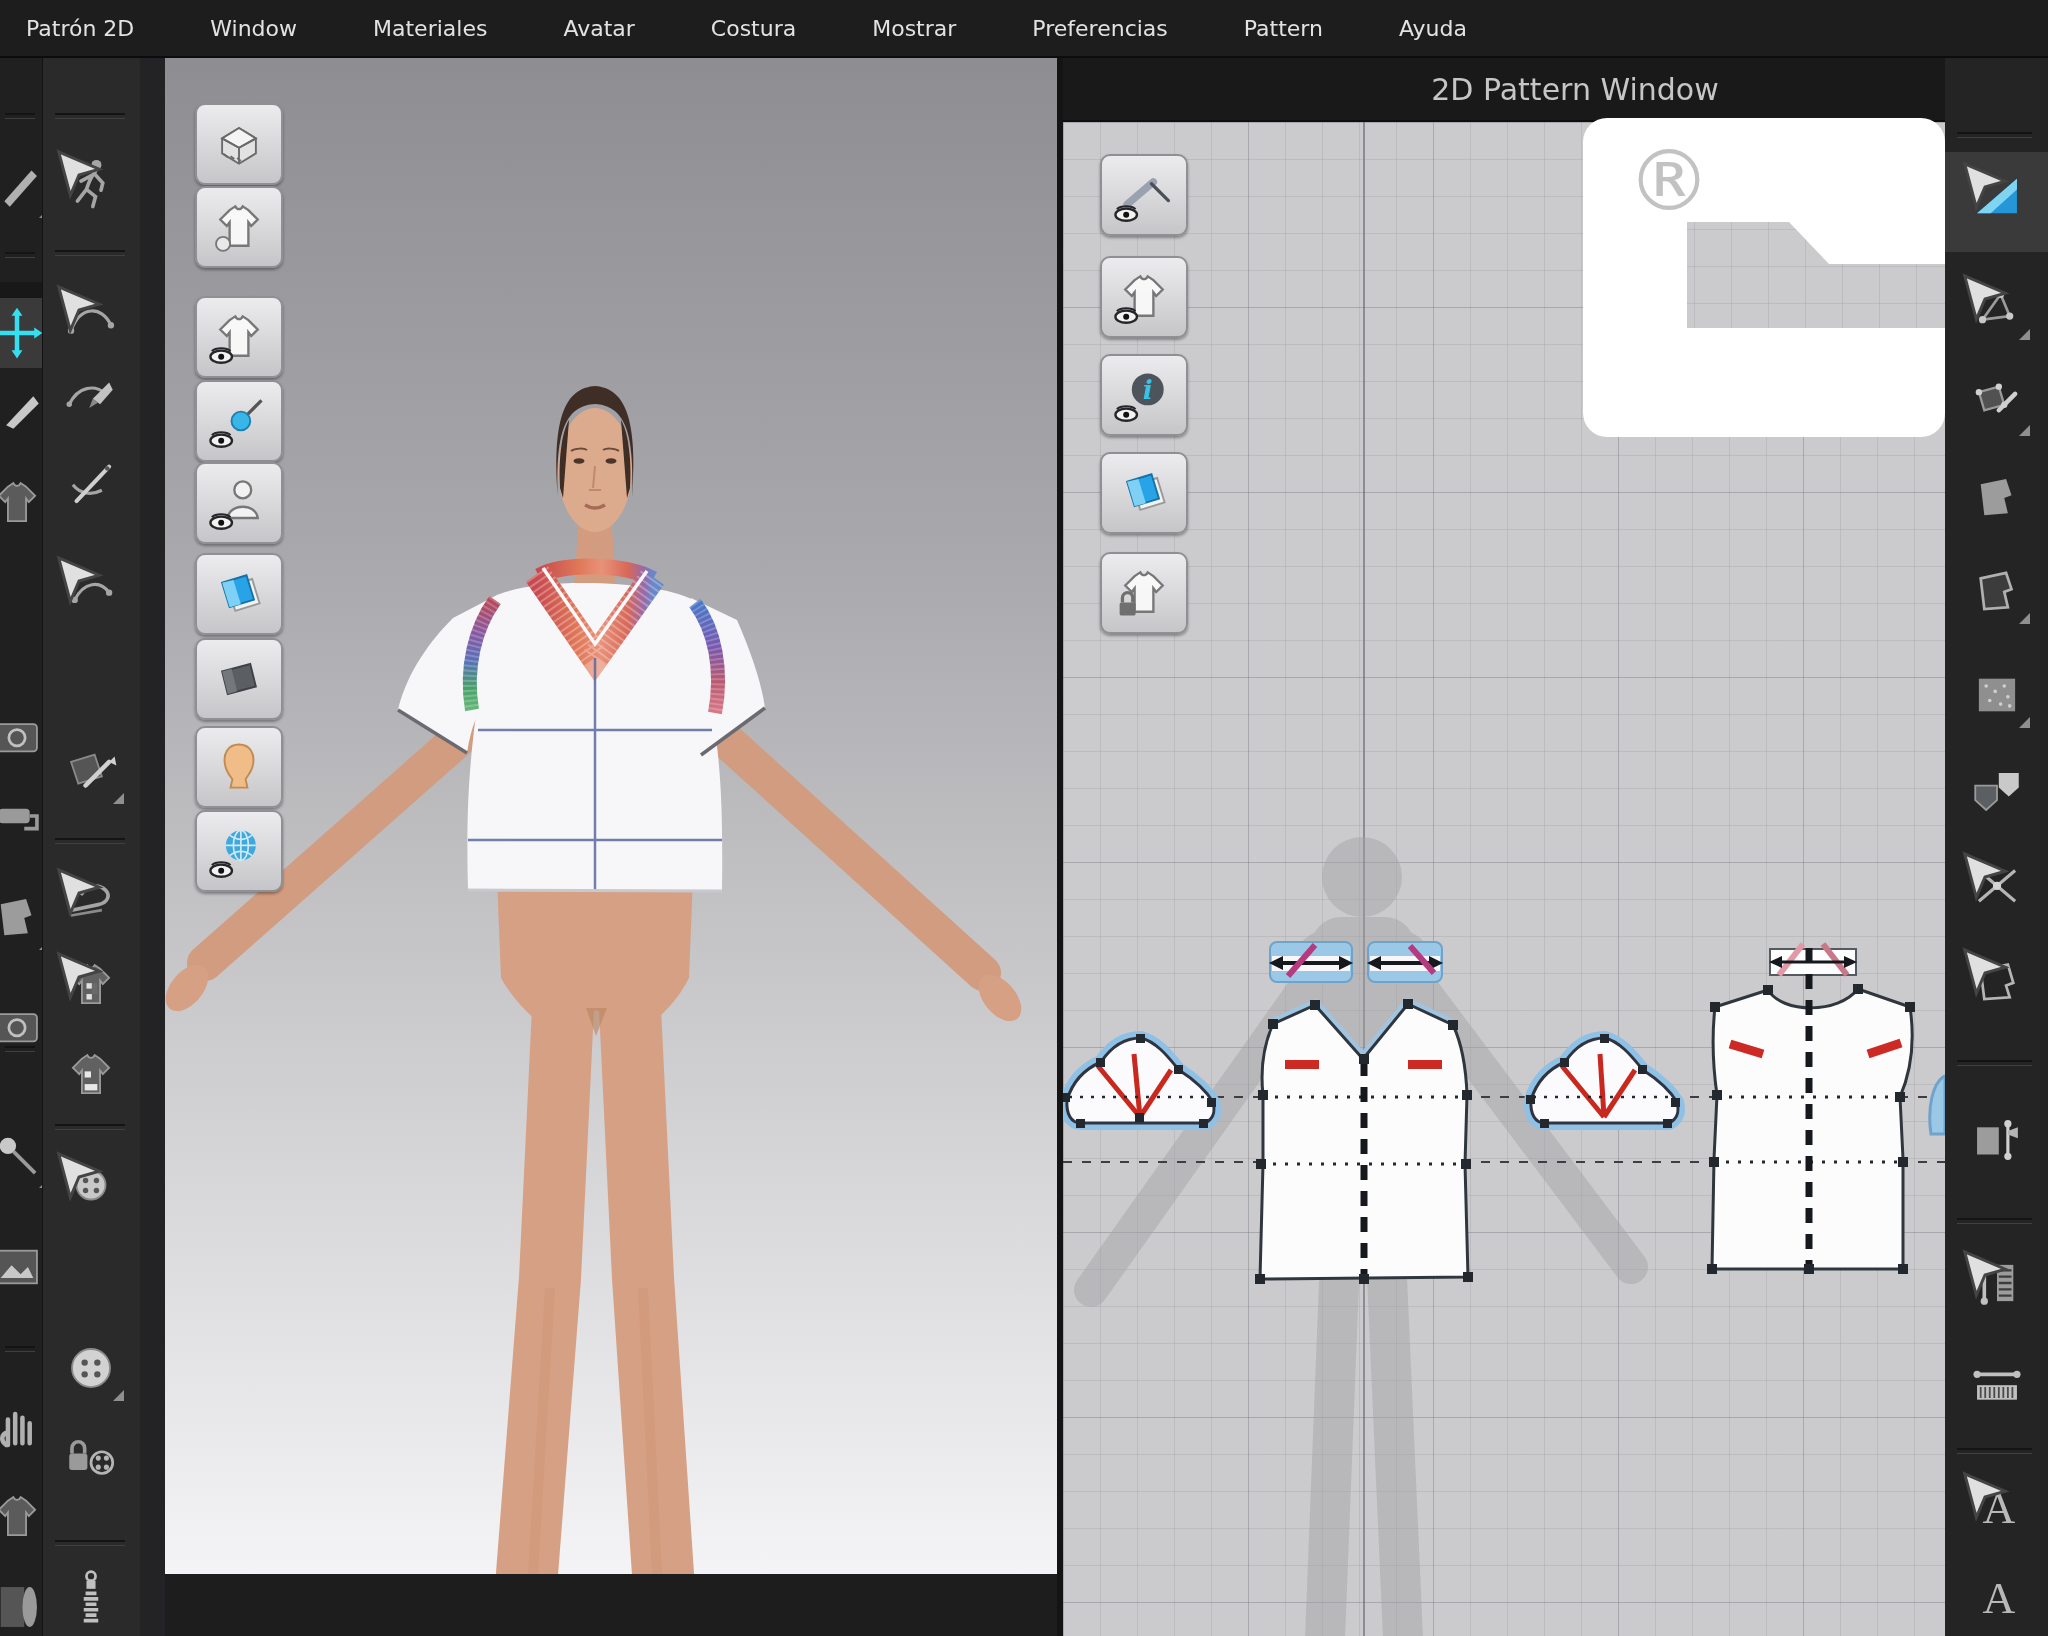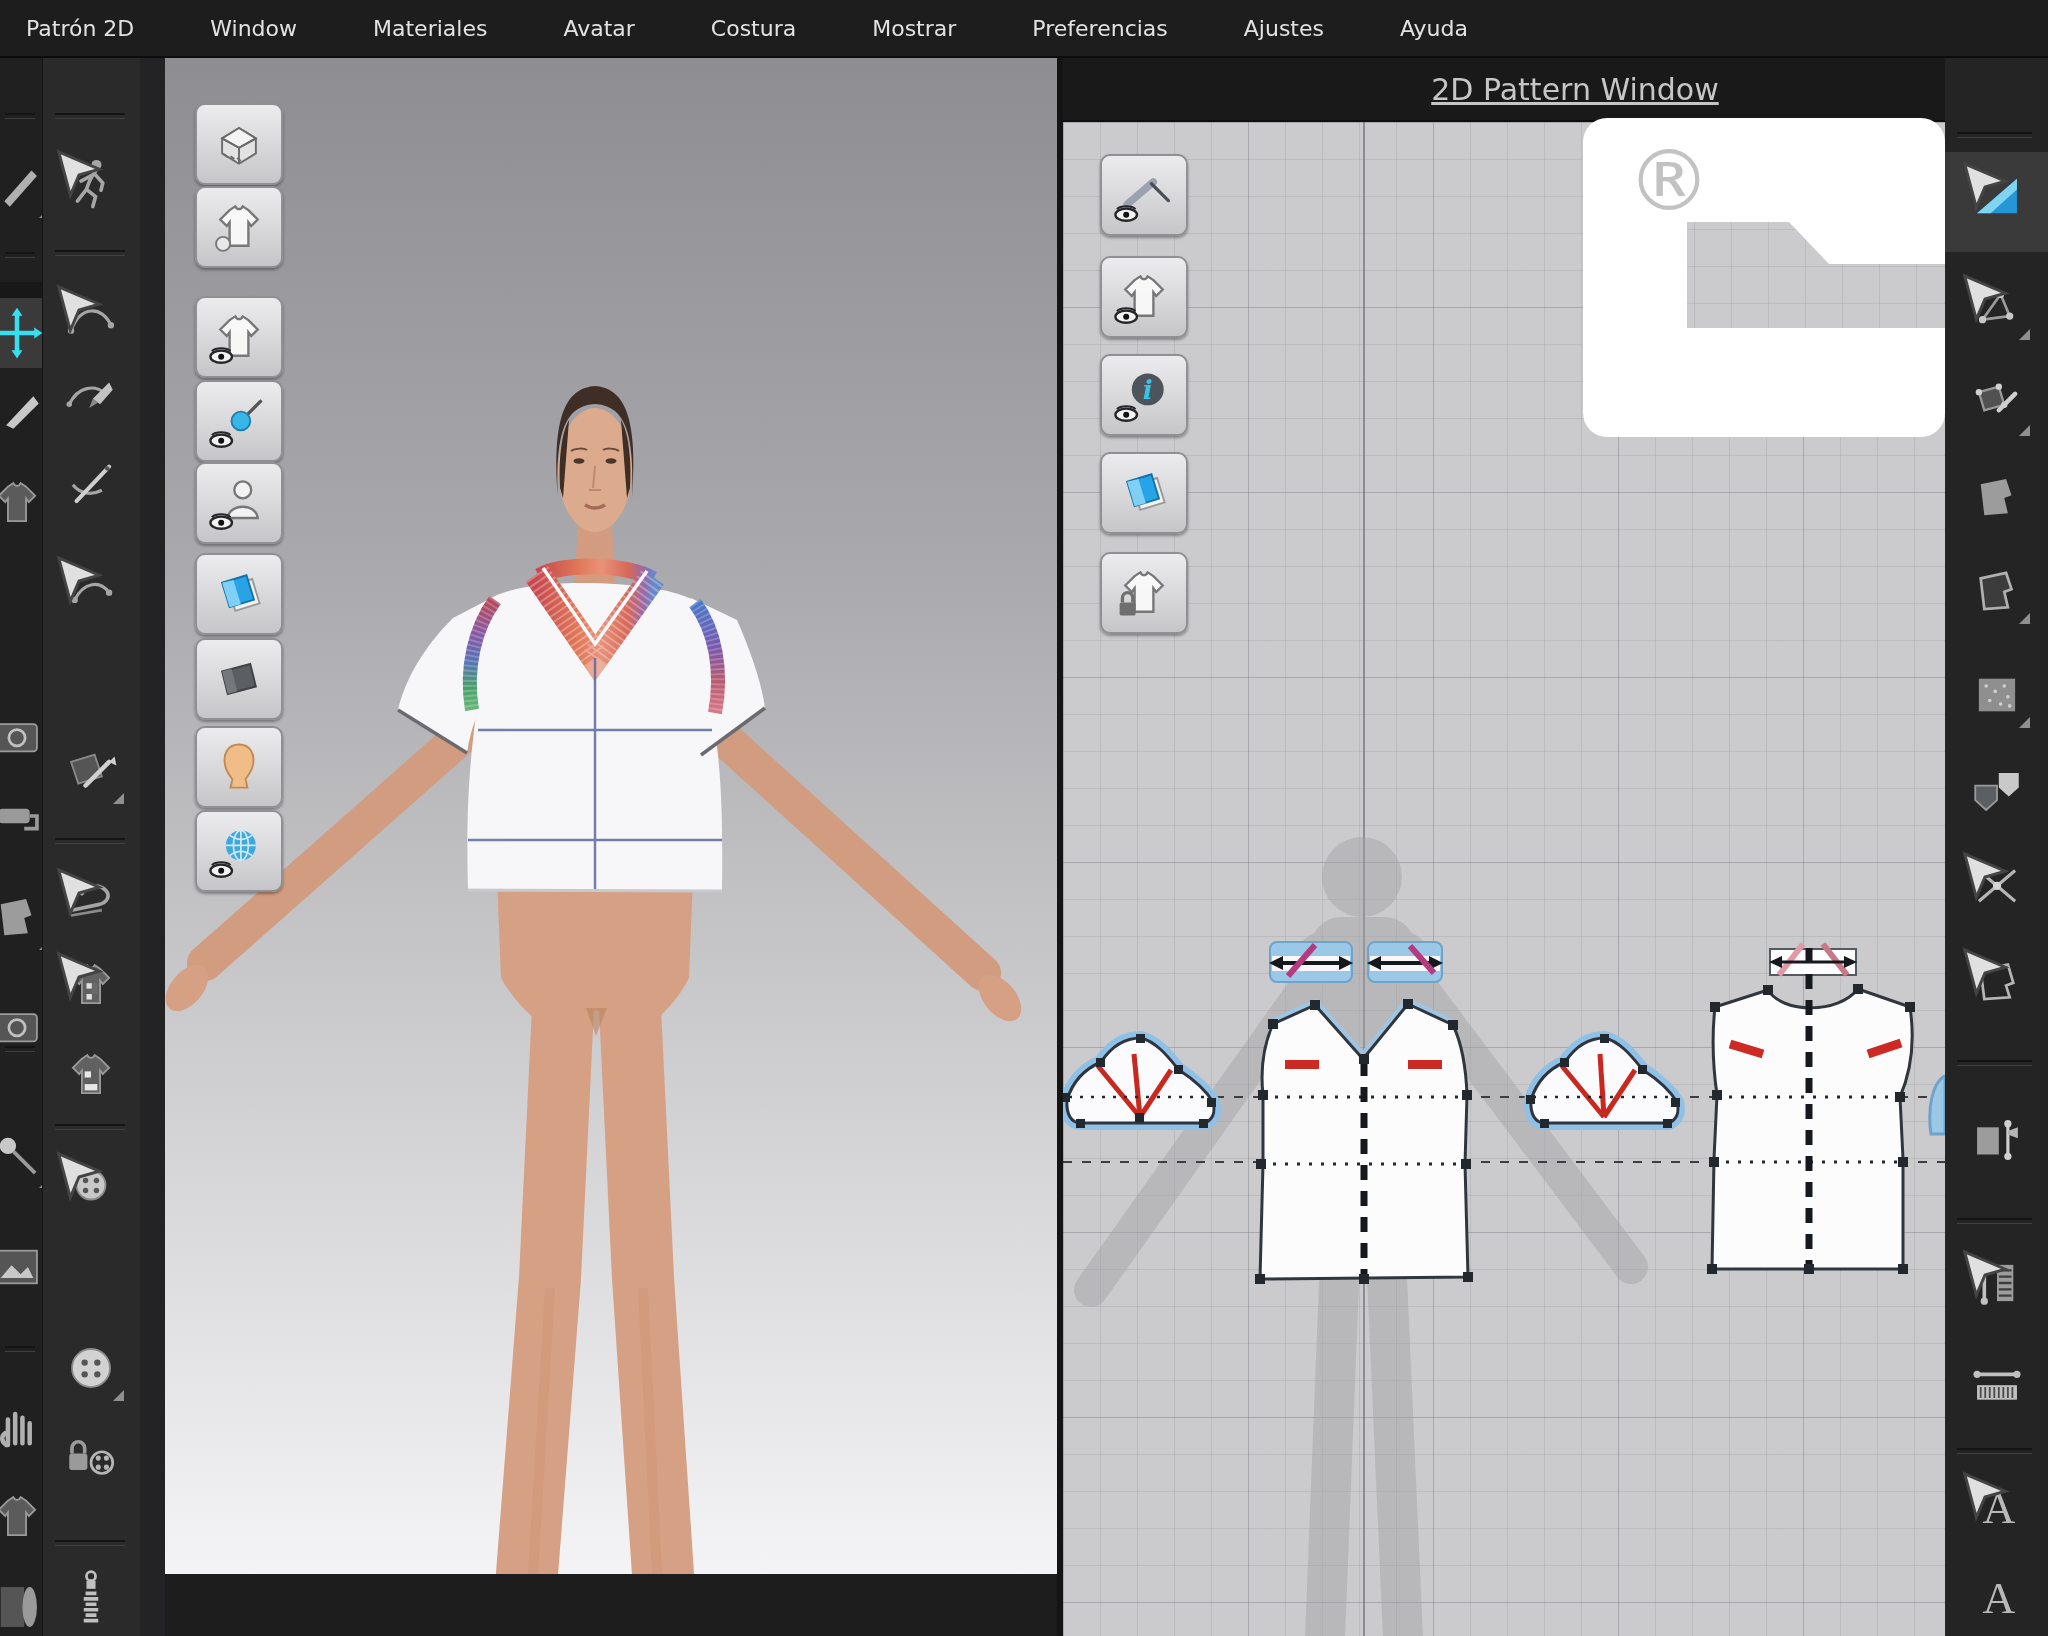--- a/index.html
+++ b/index.html
@@ -30,21 +30,21 @@
   .active-strip{position:absolute;left:0;right:0;}
 
   
   .panel{position:absolute;top:58px;z-index:10;}
   #panel-3d{left:165px;width:892px;}
   #panel-divider{position:absolute;left:1057px;top:58px;bottom:0;width:6px;background:#141414;z-index:40;}
   #panel-2d{left:1063px;width:882px;}
   .titlebar{height:62px;background:#191919;border-bottom:2px solid #0e0e0e;display:flex;align-items:center;justify-content:center;position:relative;}
   .titlebar .title{color:#c6c6c6;font-size:30px;}
   #panel-3d .title{margin-right:302px;}
-  #panel-2d .title{margin-left:142px;text-decoration:underline;}
+  #panel-2d .title{margin-left:142px;}
   .popout{position:absolute;right:45px;top:17px;}
   .viewport{position:relative;height:1516px;overflow:hidden;}
   #vp3d{background:linear-gradient(180deg,#8e8e92 0%,#a8a8ac 32%,#d0d0d2 68%,#f4f4f6 100%);}
   #vp2d{background-color:#cbcbcd;
     background-image:
       repeating-linear-gradient(to right, rgba(110,110,118,.16) 0 1px, transparent 1px 37px),
       repeating-linear-gradient(to bottom, rgba(110,110,118,.16) 0 1px, transparent 1px 37px),
       repeating-linear-gradient(to right, rgba(95,95,105,.22) 0 1px, transparent 1px 185px),
       repeating-linear-gradient(to bottom, rgba(95,95,105,.22) 0 1px, transparent 1px 185px);}
   #vp2d .axis-v{position:absolute;left:300px;top:0;bottom:0;width:2px;background:rgba(90,90,96,.55);}
@@ -72,21 +72,21 @@
 <div id="app">
 
   <nav id="menu-bar">
       <div class="menu-item">Patrón 2D</div>
       <div class="menu-item">Window</div>
       <div class="menu-item">Materiales</div>
       <div class="menu-item">Avatar</div>
       <div class="menu-item">Costura</div>
       <div class="menu-item">Mostrar</div>
       <div class="menu-item">Preferencias</div>
-      <div class="menu-item">Ajustes</div>
+      <div class="menu-item">Pattern</div>
       <div class="menu-item">Ayuda</div>
     </nav>
 
   <div id="rail-outer" class="rail">
     <div class="active-strip" style="top:224px;height:84px;background:#181818;"></div>
   <div class="sep" style="top: 55px;"></div>
       <div class="sep" style="top: 194px;"></div>
       <div class="sep" style="top: 988px;"></div>
       <div class="sep" style="top: 1288px;"></div>
       <div class="tool" style="top: 92px;">

